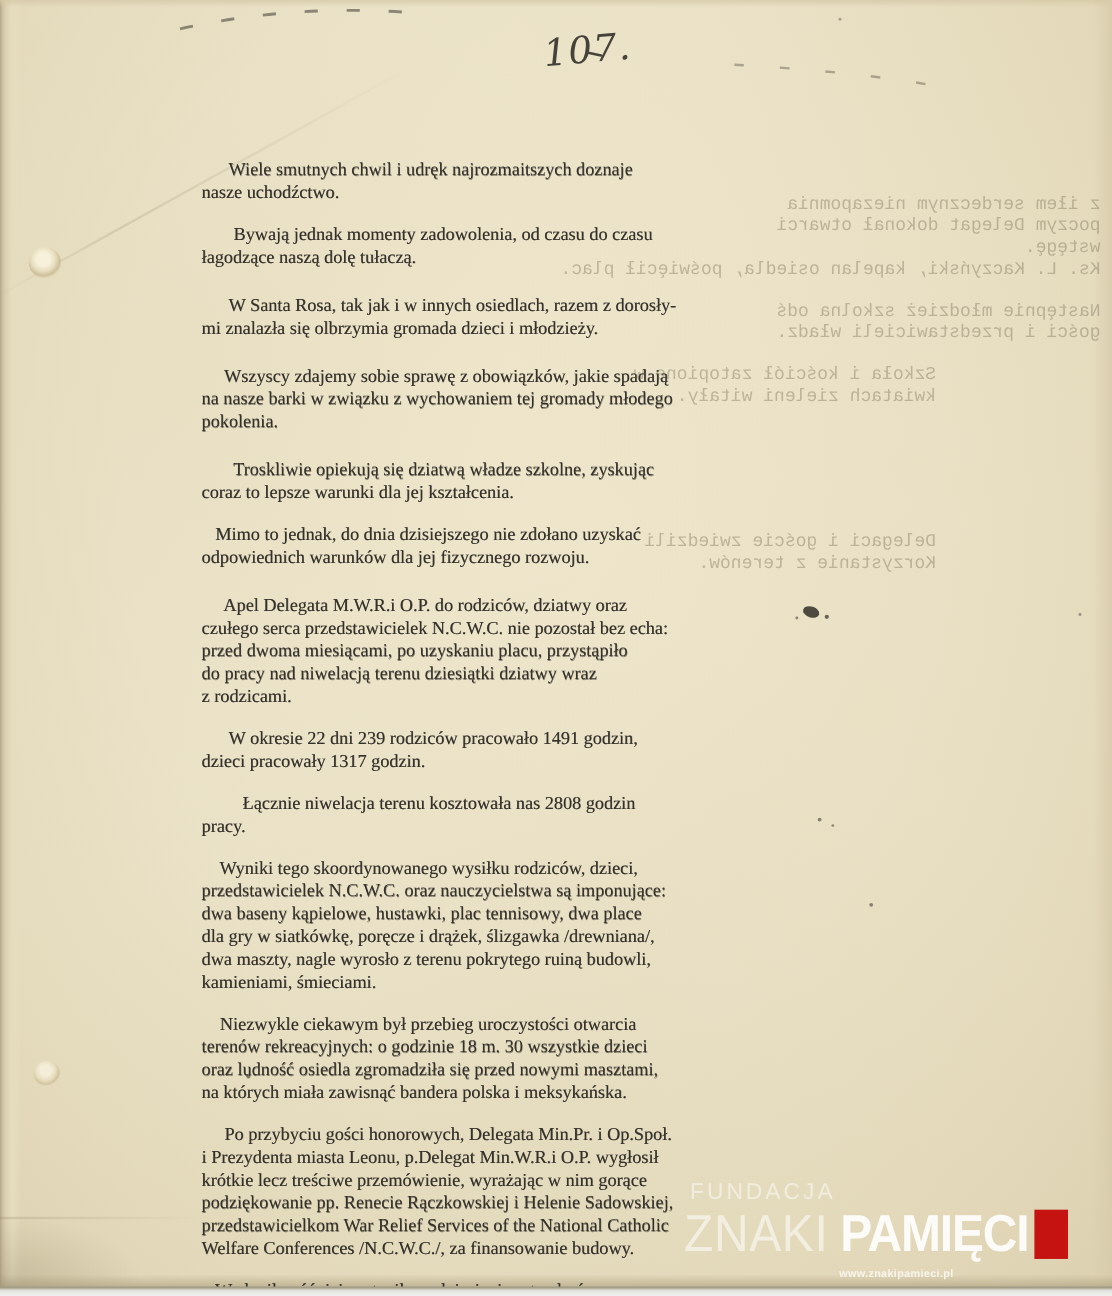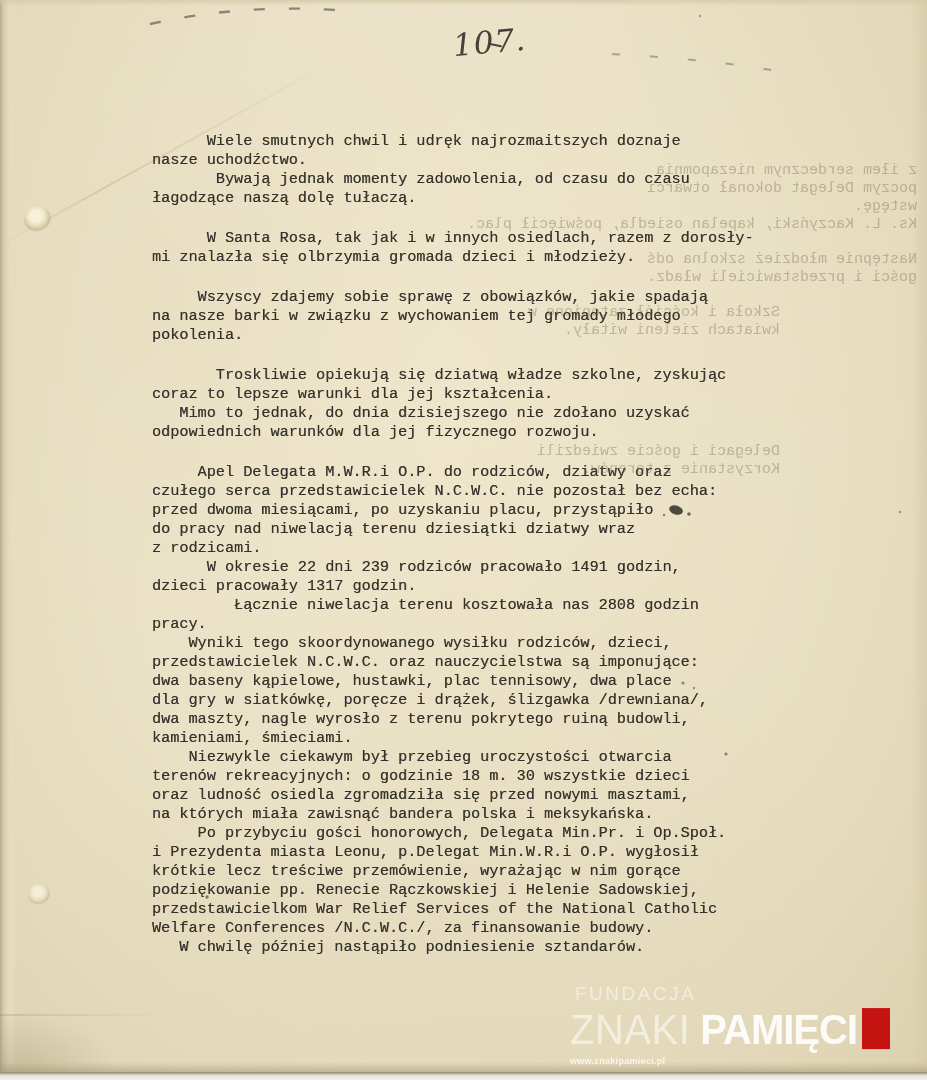--- a/index.html
+++ b/index.html
@@ -55,42 +55,42 @@
   
   .doc-body{
     position:absolute;left:152px;top:73px;width:700px;
     font-size:15.2px;line-height:19px;color:#34312b;
     text-shadow:0.3px 0.4px 0.5px rgba(44,41,34,.55);
     white-space:pre;
   }
   .text-line{height:19px;white-space:pre;}
   .heading-wrap{margin-top:14px;margin-left:143px;height:19px;}
   .heading{border-bottom:1.6px solid rgba(52,49,43,.85);padding-bottom:1px;}
-  .paragraph{margin:0;}
+  .paragraph{margin:16px;font-family:Liberation Serif, serif;}
   .paragraph.gap{margin-top:21px;}
 
   
   .bleed-line{
     position:absolute;white-space:pre;
     font-family:"Liberation Mono", monospace;font-size:15px;line-height:18px;
     color:rgba(112,102,78,.38);
     transform:scaleX(-1);filter:blur(.45px);
   }
 
   
   .watermark{position:absolute;left:570px;top:983px;width:358px;
     font-family:"Liberation Sans", sans-serif;}
   .wm-org{font-size:19px;font-weight:400;letter-spacing:2.5px;
     color:rgba(255,255,255,.5);margin-left:5px;}
   .wm-row{display:flex;align-items:flex-start;margin-top:2px;
     font-size:40px;line-height:40px;transform:scaleY(1.08);transform-origin:top left;}
   .wm-light{color:rgba(255,255,255,.55);letter-spacing:0.5px;}
   .wm-bold{font-weight:700;color:rgba(255,255,255,.9);letter-spacing:-1px;margin-left:10px;}
   .wm-accent{width:28px;height:38px;margin-left:5px;margin-top:1px;}
-  .wm-url{text-align:left;margin-top:9px;padding-right:4px;
+  .wm-url{text-align:center;margin-top:9px;padding-right:4px;
     font-size:9px;font-weight:700;color:rgba(255,255,255,.75);letter-spacing:.3px;}
 </style>
 </head>
 <body>
 
 <div class="page">
   <div class="mottle"></div>
   <div class="edge-left"></div>
   <div class="edge-right"></div>
   <div class="edge-top"></div>

